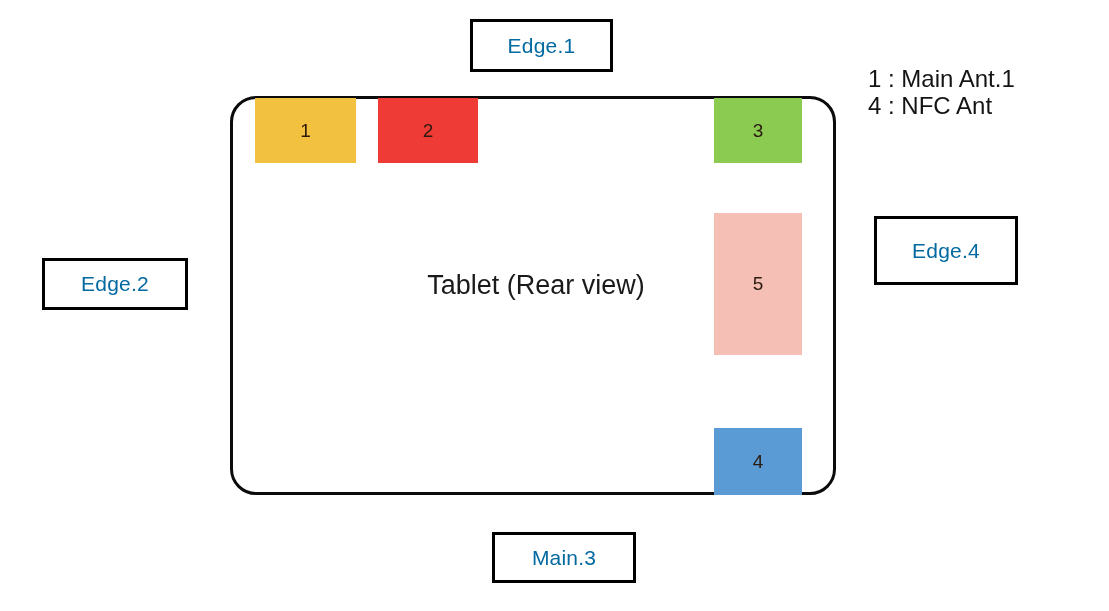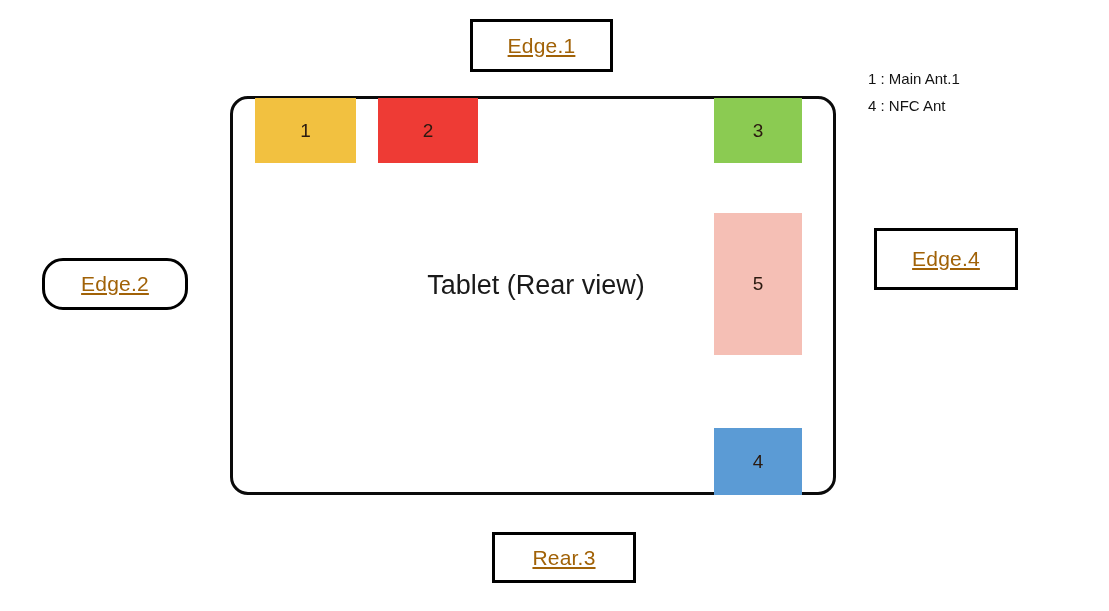--- a/index.html
+++ b/index.html
@@ -20,41 +20,40 @@
 
   
   .edge-box {
     position: absolute;
     box-sizing: border-box;
     background: #ffffff;
     border: 3px solid #000000;
     display: flex;
     align-items: center;
     justify-content: center;
-    color: #a16207;
+    color: #0369a1;
     font-size: 21px;
     letter-spacing: 0.2px;
-    text-decoration: underline;
   }
   #edge-1 { left: 470px; top: 19px;  width: 143px; height: 53px; }
-  #edge-2 { left: 42px;  top: 258px; width: 146px; height: 52px; border-radius: 21px; }
+  #edge-2 { left: 42px;  top: 258px; width: 146px; height: 52px; }
   #edge-3 { left: 492px; top: 532px; width: 144px; height: 51px; }
-  #edge-4 { left: 874px; top: 228px; width: 144px; height: 62px; }
+  #edge-4 { left: 874px; top: 216px; width: 144px; height: 69px; }
 
   
   #tablet {
     position: absolute;
     left: 230px;
     top: 96px;
     width: 606px;
     height: 399px;
     box-sizing: border-box;
     background: #ffffff;
     border: 3.5px solid #0b0b0b;
-    border-radius: 18px;
+    border-radius: 26px;
   }
   #tablet-label {
     position: absolute;
     left: 0;
     top: 171px;
     width: 606px;
     text-align: center;
     font-size: 27px;
     color: #1a1a1a;
     white-space: nowrap;
@@ -74,40 +73,40 @@
   #ant-2 { left: 378px; top: 98px;  width: 100px; height: 65px; }
   #ant-3 { left: 714px; top: 98px;  width: 88px;  height: 65px; }
   #ant-5 { left: 714px; top: 213px; width: 88px;  height: 142px; }
   #ant-4 { left: 714px; top: 428px; width: 88px;  height: 67px; }
 
   
   #legend {
     position: absolute;
     left: 868px;
     top: 66px;
-    font-size: 15px;
+    font-size: 24px;
     color: #141414;
     line-height: 26.5px;
     white-space: nowrap;
   }
   .legend-row { display: block; }
 </style>
 </head>
 <body>
 
 <div id="canvas">
 
   <div class="edge-box" id="edge-1">
     <span>Edge.1</span>
   </div>
   <div class="edge-box" id="edge-2">
     <span>Edge.2</span>
   </div>
   <div class="edge-box" id="edge-3">
-    <span>Rear.3</span>
+    <span>Main.3</span>
   </div>
   <div class="edge-box" id="edge-4">
     <span>Edge.4</span>
   </div>
 
   <div id="tablet">
     <div id="tablet-label">Tablet (Rear view)</div>
   </div>
 
   <div class="ant-block" id="ant-1" style="background: rgb(242, 193, 64);">

